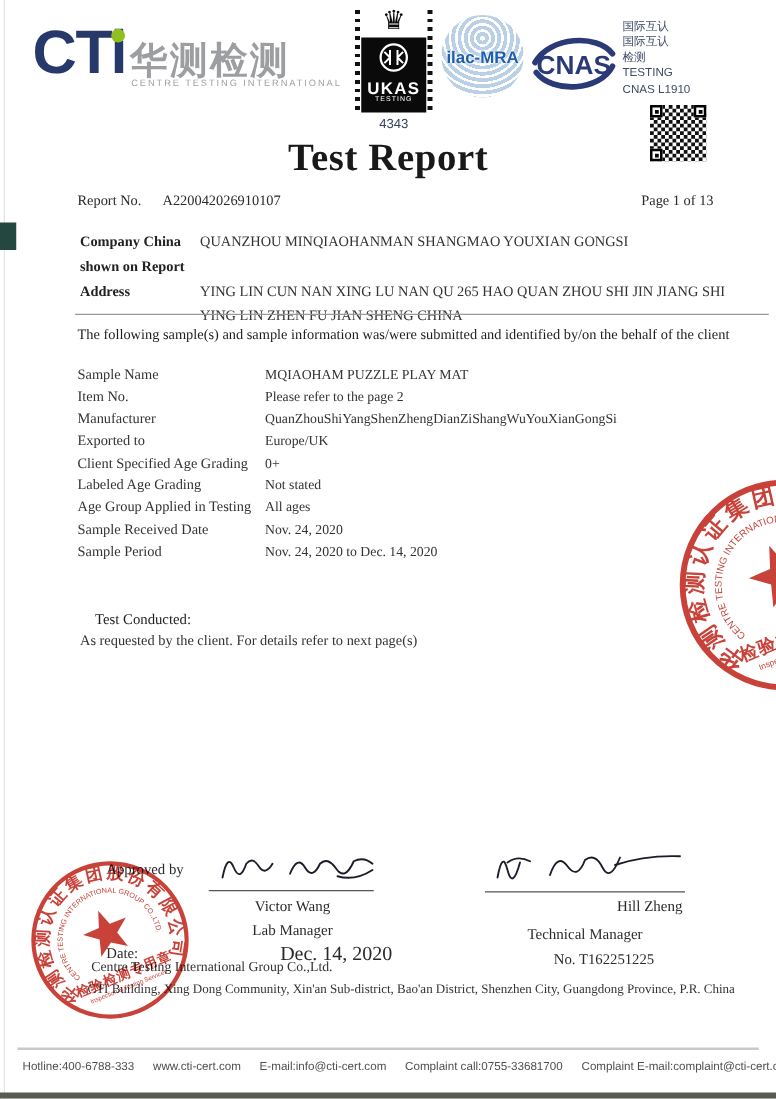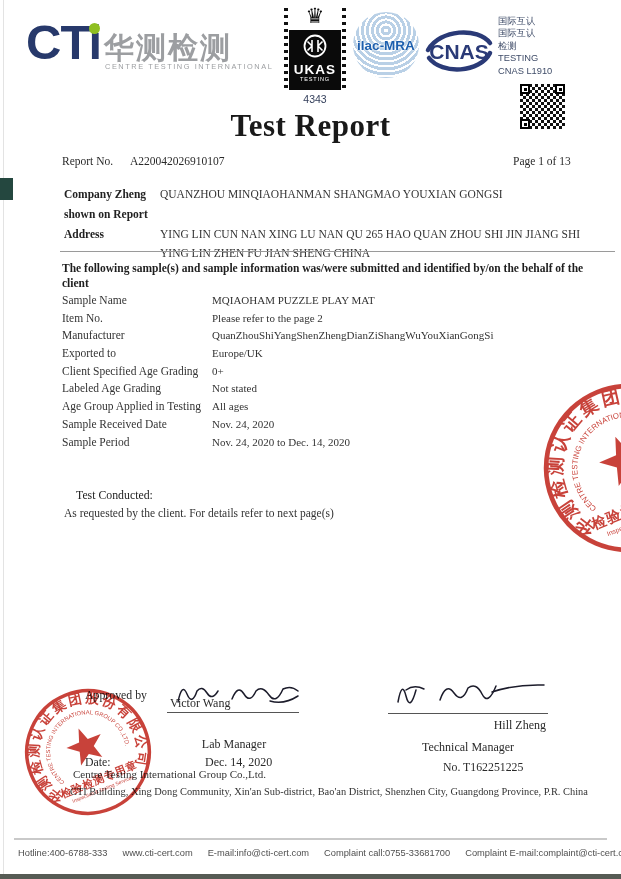--- a/index.html
+++ b/index.html
@@ -55,43 +55,43 @@
   
   .lbl{font-weight:bold;font-size:11.5px;color:#222;}
   .val{font-size:11.5px;color:#333;}
   .company-label1{left:64px;top:188px;}
   .company-label2{left:64px;top:208px;}
   .company-name{left:160px;top:188px;}
   .address-label{left:64px;top:228px;}
   .address1{left:160px;top:228px;}
   .address2{left:160px;top:247px;}
   .divider{left:60px;top:251px;width:555px;height:1px;background:#9a9a9a;}
-  .intro{left:62px;top:261px;width:548px;font-weight:bold;font-size:11.5px;line-height:14.5px;color:#1e1e1e;}
+  .intro{left:62px;top:261px;width:548px;font-weight:normal;font-size:11.5px;line-height:14.5px;color:#1e1e1e;}
 
   
   .info-table{left:62px;top:290px;width:520px;}
   .info-row{height:17.7px;line-height:17.7px;white-space:nowrap;}
   .info-label{display:inline-block;width:150px;font-size:11.5px;color:#333;}
   .info-value{font-size:11px;color:#333;}
 
   
   .tc-head{left:76px;top:488px;font-size:11.8px;font-weight:normal;color:#1e1e1e;}
   .tc-body{left:64px;top:507px;font-size:11.5px;color:#333;}
 
   
   .approved-by{left:85px;top:688px;font-size:11.8px;}
   .sig-left{left:172px;top:678px;}
   .sig-right{left:388px;top:672px;}
   .sigline{height:1px;background:#555;}
   .sigline-left{left:167px;top:712px;width:132px;}
   .sigline-right{left:388px;top:713px;width:160px;}
-  .sig-name-left{left:170px;top:696px;width:128px;font-size:12px;}
+  .sig-name-left{left:170px;top:718px;width:128px;text-align:center;font-size:12px;}
   .sig-role-left{left:170px;top:737px;width:128px;text-align:center;font-size:12px;}
   .date-label{left:85px;top:755px;font-size:11.8px;}
-  .date-value{left:205px;top:755px;width:128px;text-align:left;font-size:12px;}
+  .date-value{left:205px;top:755px;width:128px;text-align:center;font-size:16px;}
   .sig-name-right{left:390px;top:718px;width:156px;text-align:right;font-size:12px;}
   .sig-role-right{left:390px;top:740px;width:156px;text-align:center;font-size:12px;}
   .sig-no-right{left:443px;top:760px;font-size:11.8px;}
 
   
   .cf-company{left:73px;top:768px;font-size:11px;color:#333;}
   .cf-address{left:70px;top:786px;font-size:10.4px;color:#333;}
 
   
   .stamp{color:#c43229;mix-blend-mode:multiply;opacity:.92;z-index:5;}
@@ -158,21 +158,21 @@
   <div class="qr-eye tl"></div>
   <div class="qr-eye tr"></div>
   <div class="qr-eye bl"></div>
 </div>
 
 <div class="abs title">Test Report</div>
 <div class="abs report-no-label">Report No.</div>
 <div class="abs report-no">A220042026910107</div>
 <div class="abs page-no">Page 1 of 13</div>
 
-<div class="abs lbl company-label1">Company Zheng</div>
+<div class="abs lbl company-label1">Company China</div>
 <div class="abs lbl company-label2">shown on Report</div>
 <div class="abs val company-name">QUANZHOU MINQIAOHANMAN SHANGMAO YOUXIAN GONGSI</div>
 <div class="abs lbl address-label">Address</div>
 <div class="abs val address1">YING LIN CUN NAN XING LU NAN QU 265 HAO QUAN ZHOU SHI JIN JIANG SHI</div>
 <div class="abs val address2">YING LIN ZHEN FU JIAN SHENG CHINA</div>
 
 <div class="abs divider"></div>
 <div class="abs intro">The following sample(s) and sample information was/were submitted and identified by/on the behalf of the client</div>
 
 <div class="abs info-table">

